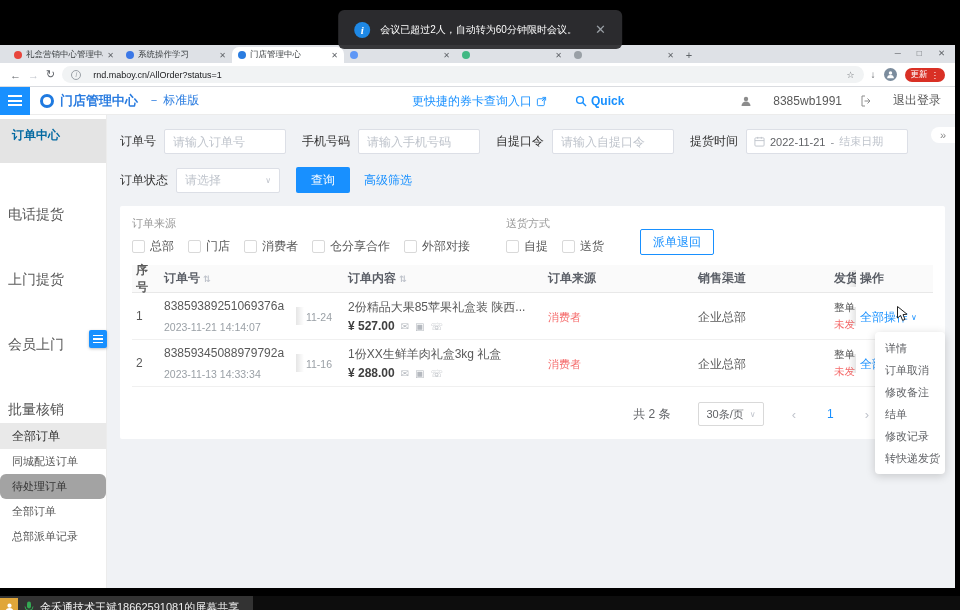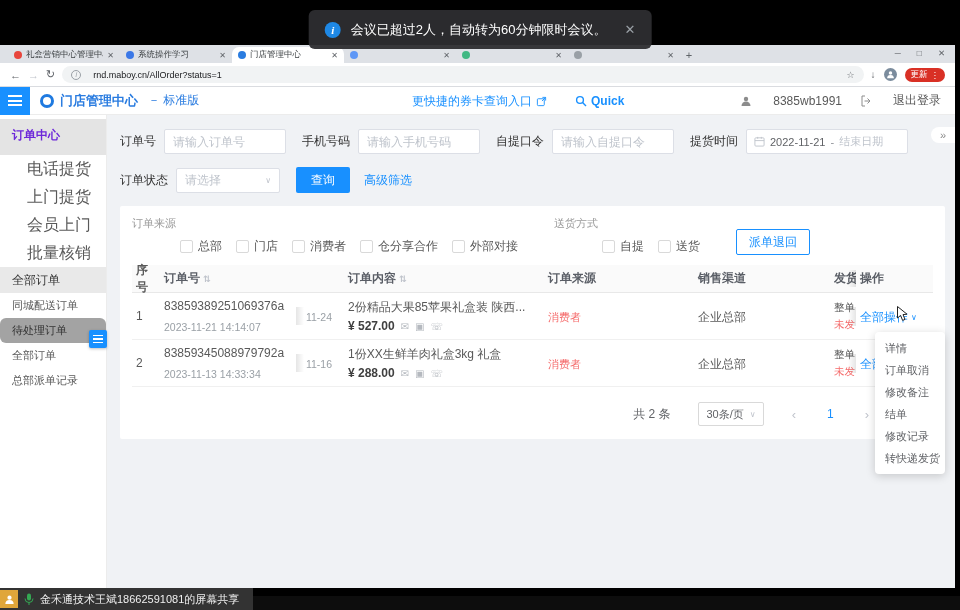--- a/index.html
+++ b/index.html
@@ -42,22 +42,22 @@
   .app-edition { font-size:12px; color:#2a7ce0; margin-left:4px; }
   .header-mid { position:absolute; left:412px; top:0; height:28px; display:flex; align-items:center; gap:28px; }
   .coupon-link { display:flex; align-items:center; gap:4px; font-size:12px; color:#1890ff; }
   .quick { display:flex; align-items:center; gap:4px; font-size:12px; color:#1890ff; font-weight:700; }
   .header-right { margin-left:auto; display:flex; align-items:center; gap:18px; padding-right:14px; font-size:12px; color:#595959; }
   .hr-item { display:flex; align-items:center; gap:21px; }
 
   
   .app-body { flex:1; display:flex; position:relative; min-height:0; }
   .sidebar { width:107px; background:#fff; flex-shrink:0; border-right:1px solid #ececec; padding-top:4px; }
-  .side-title { height:36px; line-height:32px; padding-left:12px; background:#e4e4e4; font-size:12px; font-weight:700; color:#6d28d9; }
-  .side-item { height:28px; line-height:28px; padding-left:27px; font-size:16px; color:#595959; }
+  .side-title { height:44px; line-height:32px; padding-left:12px; background:#e4e4e4; font-size:12px; font-weight:700; color:#0369a1; }
+  .side-item { height:28px; line-height:28px; padding-left:8px; font-size:14px; color:#595959;margin-top:37px; }
   .side-section { height:26px; line-height:26px; padding-left:12px; background:#e9e9e9; font-size:12px; color:#333; }
   .side-sub { height:25px; line-height:25px; padding-left:12px; font-size:11px; color:#595959; }
   .side-sub.selected { background:#a3a3a3; color:#333;border-radius:6px; }
   .float-toggle { position:absolute; left:89px; top:215px; width:18px; height:18px; background:#1890ff; border-radius:2px; display:flex; flex-direction:column; justify-content:center; align-items:center; gap:2px; z-index:20; box-shadow:0 1px 3px rgba(0,0,0,.25); }
   .float-toggle i { width:10px; height:1.5px; background:#fff; display:block; }
 
   
   .content { flex:1; background:#f0f2f5; padding:14px 10px 0 13px; position:relative; min-width:0; }
   .collapse-btn { position:absolute; right:0; top:12px; width:24px; height:16px; background:#fff; border-radius:8px 0 0 8px; display:flex; align-items:center; justify-content:center; color:#8a8a8a; font-size:11px; }
   .filter-row { display:flex; align-items:center; margin-bottom:13px; }
@@ -71,21 +71,21 @@
   .select-box { width:104px; height:25px; border:1px solid #dcdfe6; border-radius:2px; background:#fff; display:flex; align-items:center; justify-content:space-between; padding:0 8px; font-size:12px; color:#bfc4cc; }
   .caret { font-size:8px; color:#c0c4cc; }
   .search-btn { width:54px; height:26px; background:#1890ff; color:#fff; border:none; border-radius:2px; font-size:12px; margin-right:14px; font-family:inherit; }
   .adv-link { font-size:12px; color:#1890ff; }
 
   
   .card { background:#fff; border-radius:2px; padding:10px 12px 12px 12px; position:relative; }
   .cb-area { display:flex; align-items:flex-end; }
   .cb-group { margin-right:22px; }
   .cb-group-label { font-size:11px; color:#999; margin-bottom:7px; }
-  .cb-row { display:flex; align-items:center;margin-left:48px; }
+  .cb-row { display:flex; align-items:center; }
   .cb { display:flex; align-items:center; margin-right:14px; font-size:12px; color:#595959; }
   .cb .box { width:13px; height:13px; border:1px solid #d9d9d9; border-radius:2px; background:#fff; margin-right:5px; flex-shrink:0; }
   .return-btn { height:26px; padding:0 12px; border:1px solid #1890ff; background:#fff; color:#1890ff; font-size:12px; border-radius:2px; font-family:inherit; margin-bottom:0; }
 
   
   .tbl { margin-top:10px; }
   .tr { display:flex; align-items:center; border-bottom:1px solid #f0f0f0; position:relative; }
   .tr.head { background:#fafafa; height:28px; border-bottom:1px solid #e8e8e8; font-weight:700; color:#5a5e66; font-size:12px; }
   .tr.row { height:47px; background:#fff; }
   .td { padding:0 4px; overflow:hidden; }
@@ -124,25 +124,25 @@
   
   .pagination { display:flex; align-items:center; justify-content:flex-end; margin-top:14px; padding-right:64px; gap:28px; height:26px; }
   .total-text { font-size:12px; color:#606266; }
   .size-select { height:24px; border:1px solid #d9d9d9; border-radius:2px; display:flex; align-items:center; gap:6px; padding:0 7px; font-size:11px; color:#606266; background:#fff; }
   .pg-btn { font-size:13px; color:#c0c4cc; }
   .pg-cur { font-size:12px; color:#1890ff; padding:0 3px; }
 
   
   .toast { position:absolute; top:10px; left:50%; transform:translateX(-50%); height:39px; background:rgba(45,45,48,.95); border-radius:6px; display:flex; align-items:center; gap:10px; padding:0 16px; z-index:200; }
   .toast-ic { width:16px; height:16px; border-radius:50%; background:#1e88e5; color:#fff; font-size:11px; font-style:italic; font-weight:700; display:flex; align-items:center; justify-content:center; font-family:"Liberation Serif",serif; flex-shrink:0; }
-  .toast-text { font-size:13px; color:#fff; white-space:nowrap; }
+  .toast-text { font-size:10px; color:#fff; white-space:nowrap; }
   .toast-close { font-size:13px; color:#9aa0a6; margin-left:8px; }
 
   
-  .share-bar { position:absolute; left:0; bottom:0; width:100%; height:14px; background:#0d0d0d; display:flex; align-items:flex-end; z-index:150; }
+  .share-bar { position:absolute; left:0; bottom:0; width:100%; height:14px; background:#0d0d0d; display:flex; align-items:flex-start; z-index:150; }
   .share-chip { height:22px; background:#333; display:flex; align-items:center; gap:6px; padding-right:14px; }
   .share-avatar { width:18px; height:18px; background:#e0a63a; display:flex; align-items:center; justify-content:center; flex-shrink:0; }
   .share-text { font-size:11px; color:#f0f0f0; white-space:nowrap; }
 </style>
 </head>
 <body>
 
 <div class="screen">
 
   <div class="browser">

